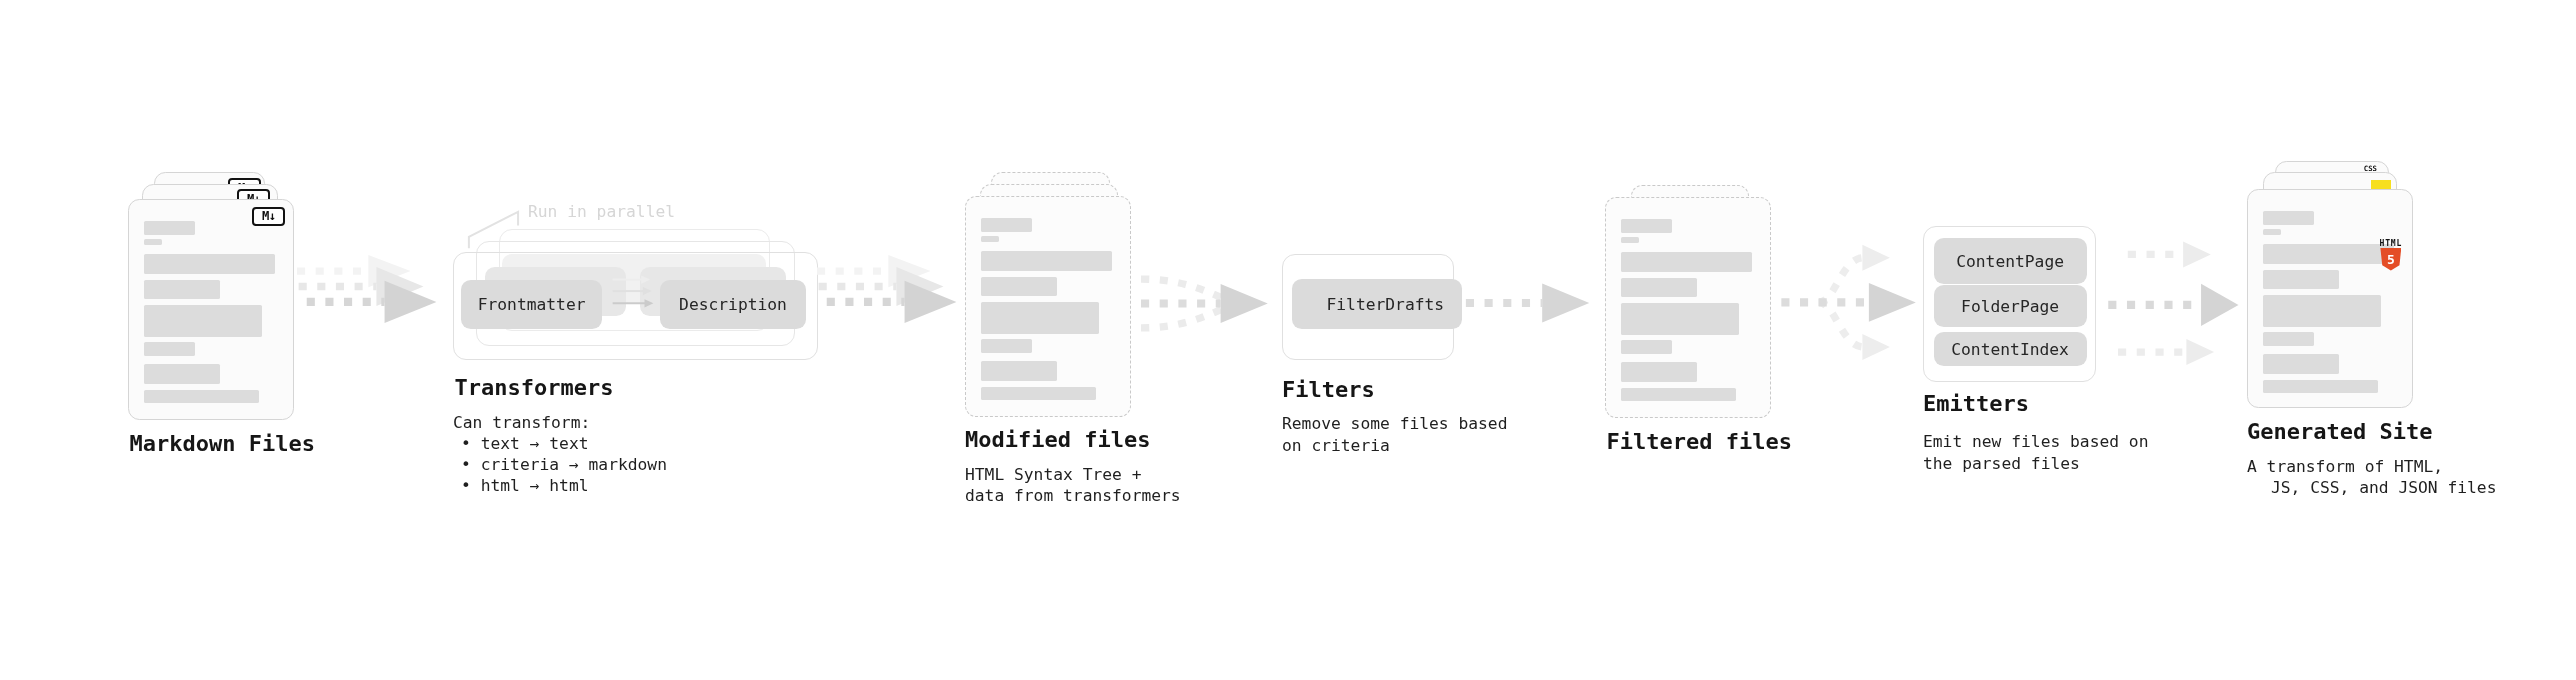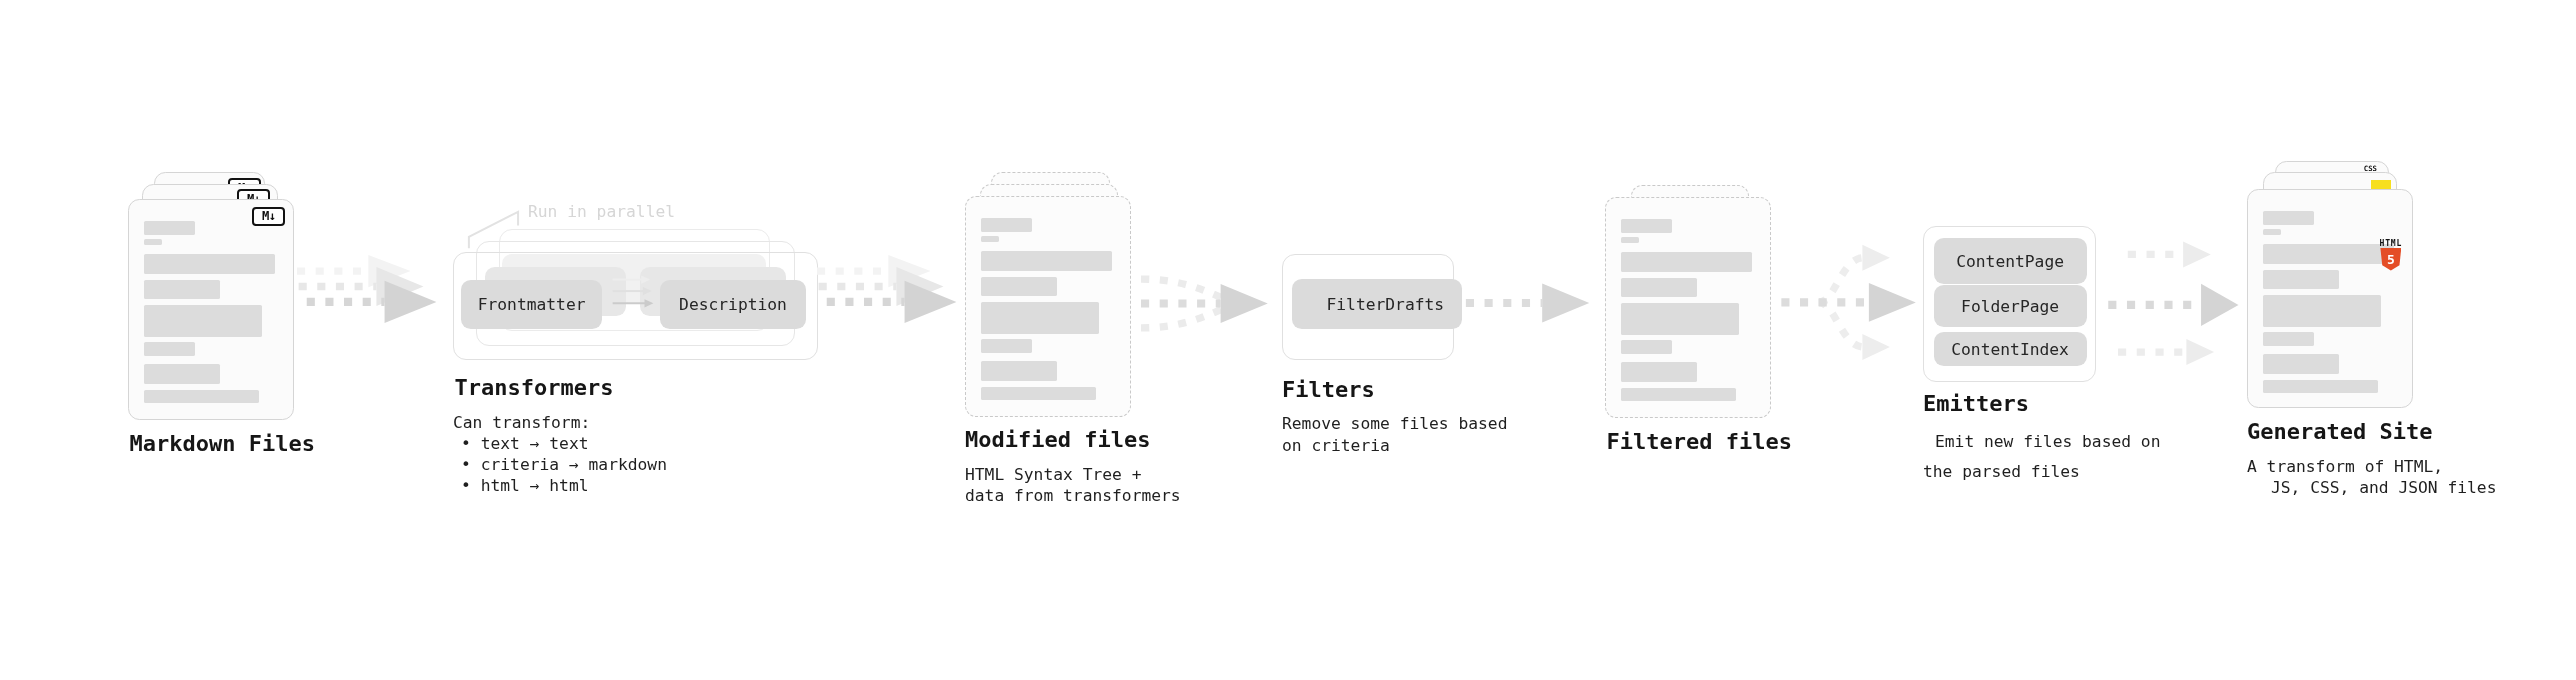--- a/index.html
+++ b/index.html
@@ -210,22 +210,22 @@
     <div class="block" style="left:10.6px;top:12.2px;width:153px;height:46px;">
       <span>ContentPage</span>
     </div>
     <div class="block" style="left:10.6px;top:59px;width:153px;height:42px;">
       <span>FolderPage</span>
     </div>
     <div class="block" style="left:10.6px;top:106px;width:153px;height:34px;">
       <span>ContentIndex</span>
     </div>
     <div class="title" style="left:0px;top:165px;">Emitters</div>
-    <div class="caption" style="left:12px;top:206px;">Emit new files based on</div>
-    <div class="caption" style="left:0px;top:228px;margin-top:8px;">the parsed files</div>
+    <div class="caption" style="left:0px;top:206px;">Emit new files based on</div>
+    <div class="caption" style="left:0px;top:228px;">the parsed files</div>
   </div>
 
   <svg style="left:2105px;top:230px;" width="140" height="140" viewBox="0 0 172 172">
     <g fill="none">
       <path d="M28,30 H96" stroke="#ececec" stroke-width="9" stroke-dasharray="10 13"></path>
       <polygon points="96,14 96,46 130,30" fill="#ececec" stroke="none"></polygon>
       <path d="M4,92 H118" stroke="#d9d9d9" stroke-width="10" stroke-dasharray="10 13"></path>
       <polygon points="118,66 118,118 164,92" fill="#d4d4d4" stroke="none"></polygon>
       <path d="M16,150 H100" stroke="#ececec" stroke-width="9" stroke-dasharray="10 13"></path>
       <polygon points="100,134 100,166 134,150" fill="#ececec" stroke="none"></polygon>

